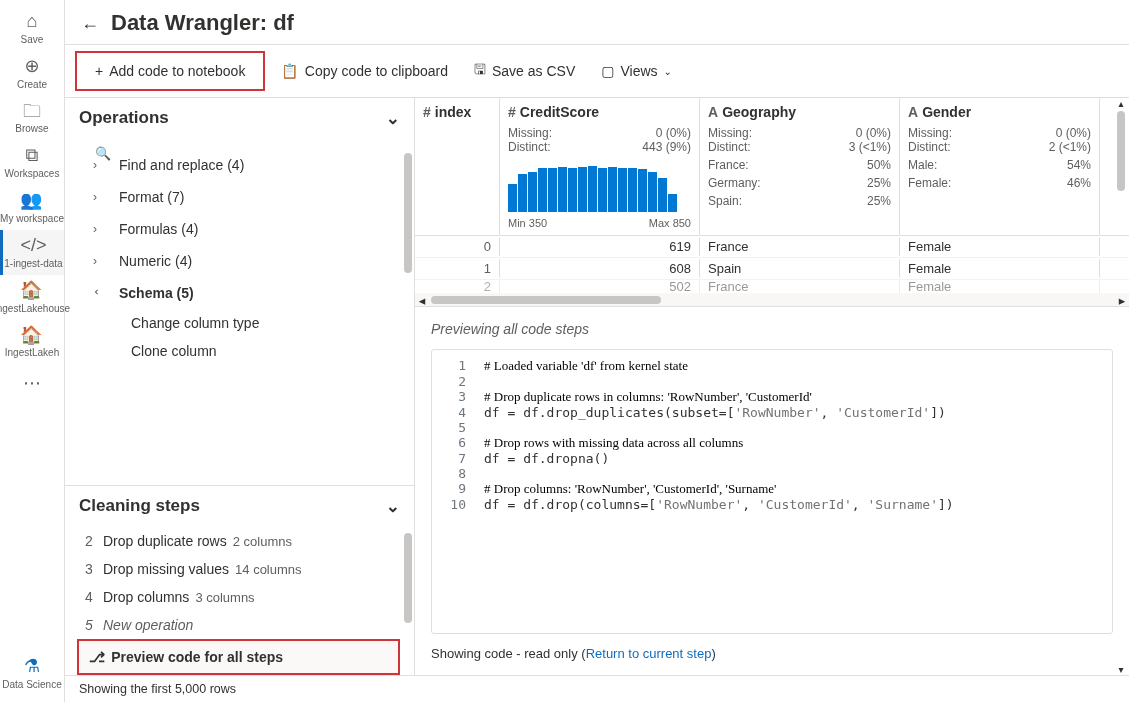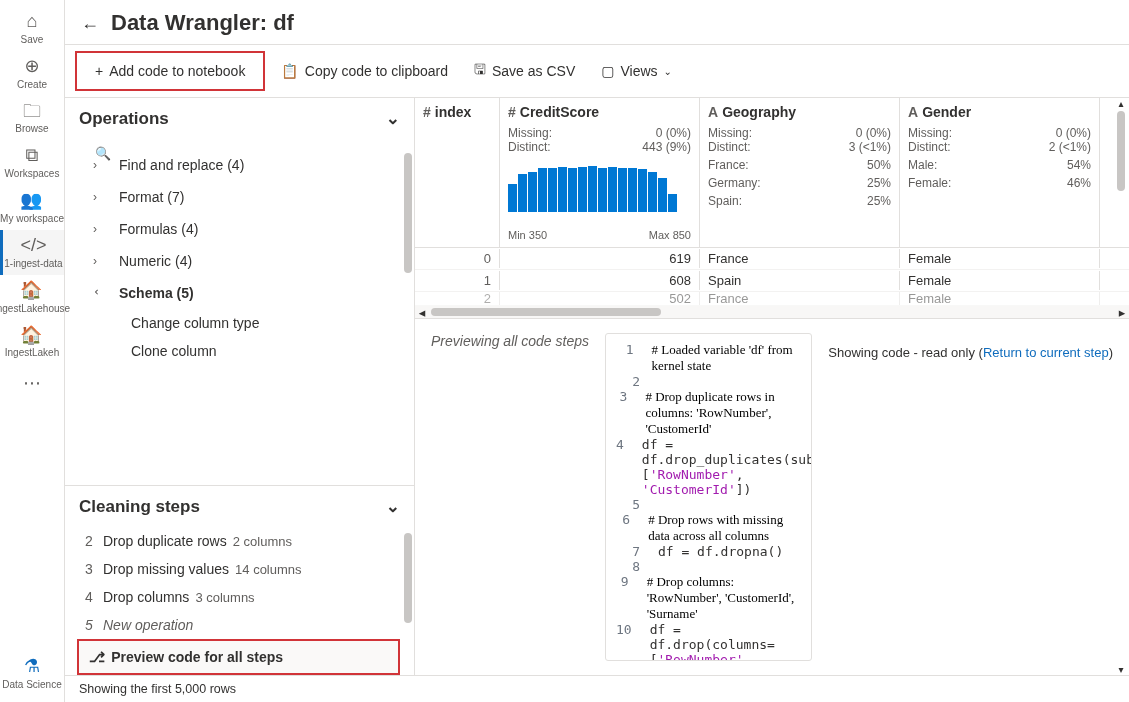--- a/index.html
+++ b/index.html
@@ -10,21 +10,21 @@
 .rail-icon { font-size: 18px; margin-bottom: 2px; color: #605e5c; }
 .rail-more { margin-top: 4px; }
 .main { flex: 1; display: flex; flex-direction: column; overflow: hidden; }
 .titlebar { display: flex; align-items: center; gap: 12px; padding: 10px 16px 8px; border-bottom: 1px solid #e1dfdd; }
 .title { font-size: 22px; font-weight: 600; }
 .toolbar { display: flex; align-items: center; gap: 6px; padding: 6px 10px; border-bottom: 1px solid #e1dfdd; font-size: 14px; }
 .toolbar-btn { display: flex; align-items: center; gap: 6px; padding: 6px 10px; border: none; background: transparent; cursor: pointer; color: #323130; font-size: 14px; }
 .btn-highlight { border: 2px solid #d13438; padding: 4px 8px; }
 .content { flex: 1; display: flex; overflow: hidden; }
 .left-panel { width: 350px; border-right: 1px solid #e1dfdd; display: flex; flex-direction: column; overflow: hidden; }
-.panel-header { display: flex; justify-content: space-between; align-items: center; padding: 10px 14px; font-size: 17px; font-weight: 600; }
+.panel-header { display: flex; justify-content: space-between; align-items: flex-start; padding: 10px 14px; font-size: 17px; font-weight: 600; }
 .search-wrap { padding: 0 22px 10px 22px; position: relative; }
 .search-input { width: 100%; padding: 6px 8px 6px 28px; border: 1px solid #605e5c; font-size: 13px; color: #605e5c; }
 .search-icon-abs { position: absolute; left: 30px; top: 7px; color: #0f6cbd; font-size: 13px; }
 .ops-body { position: relative; flex: 1; overflow: hidden; }
 .ops-list { padding-left: 24px; padding-right: 12px; }
 .op-cat { display: flex; align-items: center; gap: 14px; padding: 8px 4px; cursor: pointer; font-size: 14px; }
 .op-cat .chev { color: #605e5c; font-size: 12px; width: 12px; }
 .op-cat.expanded .chev { transform: rotate(90deg); display: inline-block; }
 .op-sub { padding: 6px 4px 6px 42px; font-size: 14px; color: #323130; cursor: pointer; }
 .scroll-thumb { position: absolute; right: 2px; width: 8px; background: #c8c6c4; border-radius: 4px; }
@@ -41,39 +41,39 @@
 .grid-wrap { position: relative; overflow: hidden; }
 .col-headers { display: flex; border-bottom: 1px solid #e1dfdd; }
 .col-header { border-right: 1px solid #e1dfdd; padding: 6px 8px; display: flex; flex-direction: column; min-height: 135px; }
 .col-idx-h { width: 85px; }
 .col-reg { width: 200px; }
 .col-title { font-weight: 600; font-size: 14px; display: flex; align-items: center; gap: 4px; }
 .stats { font-size: 12px; color: #605e5c; margin-top: 6px; }
 .stats-row { display: flex; justify-content: space-between; }
 .histo { display: flex; align-items: flex-end; gap: 1px; height: 48px; margin-top: 10px; }
 .histo-bar { width: 9px; background: #0078d4; }
-.histo-labels { display: flex; justify-content: space-between; font-size: 11px; color: #605e5c; margin-top: 17px; }
+.histo-labels { display: flex; justify-content: space-between; font-size: 11px; color: #605e5c; margin-top: 5px; }
 .cat-stat { font-size: 12px; color: #605e5c; margin-top: 4px; }
 .data-row { display: flex; border-bottom: 1px solid #f3f2f1; height: 22px; align-items: center; font-size: 13px; }
 .cell { border-right: 1px solid #e1dfdd; padding: 2px 8px; overflow: hidden; }
 .cell-idx { width: 85px; text-align: right; color: #605e5c; }
 .cell-reg { width: 200px; }
 .cell-num { text-align: right; }
 .hscroll { display: flex; align-items: center; height: 12px; background: #f8f7f6; }
 .hscroll-thumb { height: 8px; background: #c8c6c4; border-radius: 4px; }
 .vscroll { position: absolute; right: 2px; top: 0; bottom: 0; width: 12px; display: flex; flex-direction: column; align-items: center; }
 .vscroll-thumb { width: 8px; background: #c8c6c4; border-radius: 4px; }
-.code-panel { flex: 1; border-top: 1px solid #e1dfdd; padding: 14px 16px; overflow: hidden; display: flex; flex-direction: row; gap: 16px; }
+.code-panel { flex: 1; border-top: 1px solid #e1dfdd; padding: 14px 16px; overflow: hidden; display: flex; flex-direction: column; }
 .code-preview-title { font-style: italic; color: #605e5c; font-size: 14px; margin-bottom: 12px; }
 .code-box { border: 1px solid #e1dfdd; border-radius: 3px; padding: 8px 10px; font-family: Consolas, monospace; font-size: 13px; flex: 1; overflow: auto; }
 .code-line { display: flex; }
 .line-num { color: #6e7681; width: 24px; text-align: right; margin-right: 18px; user-select: none; }
 .cm-comment { color: #000000; font-family: Liberation Serif, serif; }
 .cm-var { color: #323130; }
-.cm-str { color: #a21caf; }
+.cm-str { color: #737373; }
 .code-footer { margin-top: 12px; font-size: 13px; }
 .code-footer a { color: #0f6cbd; text-decoration: none; }
 .statusbar { border-top: 1px solid #e1dfdd; padding: 6px 14px; font-size: 12.5px; color: #323130; display: flex; align-items: center; gap: 30px; }
 .status-info-icon { font-size: 13px; }
 </style>
 </head>
 <body>
 
 <div class="sidebar-rail">
   <div class="rail-item">

